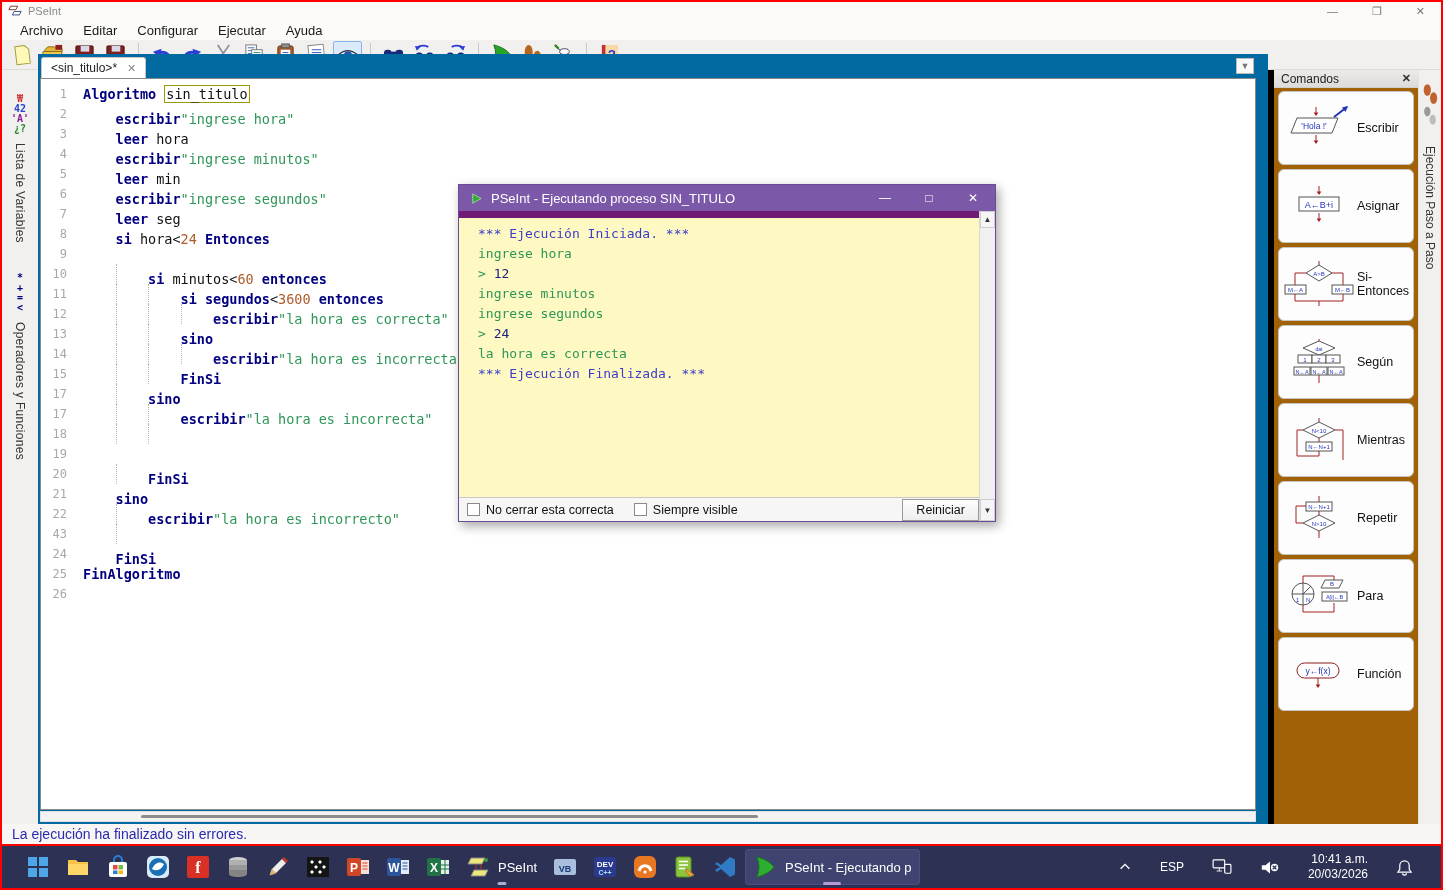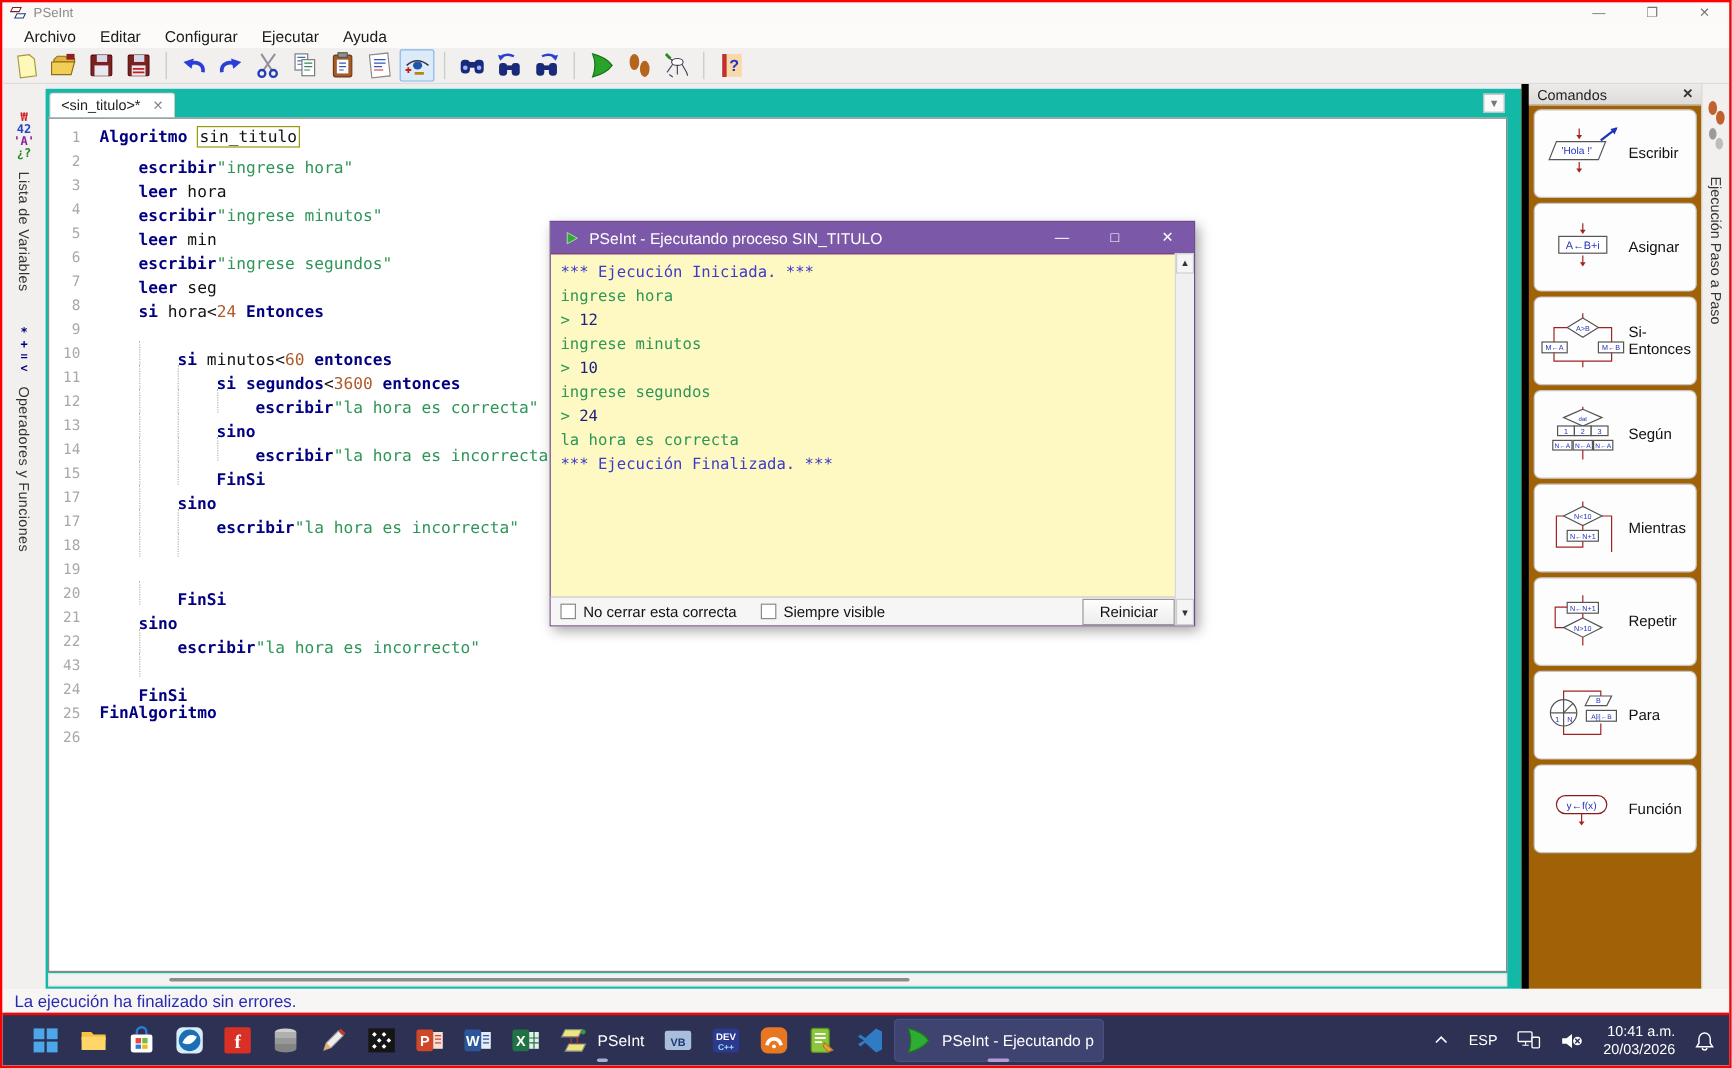--- a/index.html
+++ b/index.html
@@ -19,21 +19,21 @@
   .tb-active{background:#DCEBFA;border:1px solid #86B7E8;border-radius:2px}
   .tb-sep{width:1px;height:23px;background:#C9C8C6;margin:0 6px}
 
   
   .left-strip{position:absolute;left:0;top:68px;width:36px;bottom:64px;background:#F1F0EE;display:flex;flex-direction:column;align-items:center;padding-top:24px;gap:30px}
   .ltab{display:flex;flex-direction:column;align-items:center;gap:9px}
   .ltab-icon{display:flex;flex-direction:column;align-items:center;font-size:10px;font-weight:bold;line-height:10px;font-family:"DejaVu Sans Mono",monospace}
   .ltab-label{writing-mode:vertical-rl;font-size:12px;color:#333;letter-spacing:.3px}
 
   
-  .editor-wrap{position:absolute;left:36px;top:72px;width:1230px;bottom:64px;background:#14b8a6}
+  .editor-wrap{position:absolute;left:36px;top:52px;width:1230px;bottom:64px;background:#0369a1}
   .tabbar{height:24px;position:relative;display:flex;align-items:flex-end}
   .tab{margin-left:3px;background:#fff;border:1px solid #C8C7C5;border-bottom:none;border-radius:3px 3px 0 0;padding:3px 9px;font-size:12px;color:#222;display:flex;gap:10px;align-items:center}
   .tab-close{color:#888;font-size:11px}
   .tab-dropdown{position:absolute;right:14px;top:4px;width:18px;height:16px;border:1px solid #BBB;background:#FAFAFA;color:#777;font-size:9px;display:flex;align-items:center;justify-content:center}
   .editor{position:absolute;left:2px;right:12px;top:24px;bottom:14px;background:#fff;border:1px solid #8A8A8A;overflow:hidden}
   .code{padding-top:5px;font-family:"DejaVu Sans Mono",monospace;font-size:13.5px}
   .cl{display:flex;height:20px;line-height:20px}
   .cl-no{width:42px;text-align:right;padding-right:16px;color:#A8A8A8;font-size:12px;flex:none}
   .cl-body{white-space:pre}
   .seg-k{color:#000080;font-weight:bold}
@@ -60,21 +60,21 @@
   .rs-icon svg{width:18px;height:52px}
   .rs-label{writing-mode:vertical-rl;font-size:12px;color:#333}
 
   
   .runner{position:absolute;left:456px;top:182px;width:538px;height:338px;background:#fef9c3;border:1px solid #6C4A96;box-shadow:3px 4px 10px rgba(0,0,0,.35)}
   .runner-title{height:26px;background:#7C58A8;display:flex;align-items:center;gap:8px;padding-left:9px}
   .runner-title .ricon svg{width:15px;height:15px;display:block}
   .runner-title-text{color:#fff;font-size:13px}
   .runner-controls{margin-left:auto;display:flex;height:26px}
   .rc-btn{width:44px;display:flex;align-items:center;justify-content:center;color:#fff;font-size:12px}
-  .runner-body{position:absolute;top:26px;left:0;right:16px;bottom:24px;overflow:hidden;padding:6px 8px;font-family:"DejaVu Sans Mono",monospace;font-size:13px;border-top:1px solid #701a75}
+  .runner-body{position:absolute;top:26px;left:0;right:16px;bottom:24px;overflow:hidden;padding:6px 19px;font-family:"DejaVu Sans Mono",monospace;font-size:13px;border-top:7px solid #701a75}
   .con-line{height:20px;line-height:20px;white-space:pre}
   .con-sys{color:#3C3CC8}
   .con-out{color:#2E9658}
   .con-p{color:#2E9658}
   .con-v{color:#202080}
   .runner-scroll{position:absolute;top:26px;right:0;width:16px;bottom:0;background:#F0F0F0;border-left:1px solid #D8D8D8;display:flex;flex-direction:column}
   .scroll-btn{height:17px;display:flex;align-items:center;justify-content:center;font-size:8px;color:#333;background:#F5F5F5;border:1px solid #CFCFCF}
   .scroll-btn.bottom{margin-top:auto;height:22px}
   .runner-bottom{position:absolute;left:0;right:16px;bottom:0;height:24px;background:#F6F6F6;border-top:1px solid #C9C9C9;display:flex;align-items:center;padding-left:8px;gap:20px;font-size:12.5px;color:#111}
   .chk{display:flex;align-items:center;gap:6px}
@@ -86,21 +86,21 @@
   .taskbar{position:absolute;left:0;right:0;bottom:0;height:44px;background:#2D3154;border-top:2px solid #FF0000;display:flex;align-items:center;padding-left:16px}
   .tk-item{height:36px;display:flex;align-items:center;gap:8px;padding:0 8px;border-radius:4px;position:relative;color:#fff;flex:none}
   .tk-item .ti{display:flex}
   .tk-item .ti svg{width:24px;height:24px;display:block}
   .ti-label{font-size:13px;color:#fff;white-space:nowrap}
   .tk-item-active{background:#3E4370;box-shadow:inset 0 0 0 1px #4A4F80}
   .run-dot{position:absolute;bottom:0;left:50%;transform:translateX(-50%);width:9px;height:3px;border-radius:2px;background:#A8ADD2}
   .active-dash{width:18px;background:#B49BD8}
   .chrome-outer{width:24px;height:24px;border-radius:50%;background:conic-gradient(from -40deg,#EA4335 0 33%,#4285F4 33% 34%,#FBBC05 34% 66%,#34A853 66% 100%);display:flex;align-items:center;justify-content:center}
   .chrome-inner{width:10px;height:10px;border-radius:50%;background:#4285F4;border:2.5px solid #fff}
-  .tray{margin-left:auto;display:flex;align-items:center;gap:16px;padding-right:12px;color:#fff}
+  .tray{margin-left:auto;display:flex;align-items:center;gap:28px;padding-right:28px;color:#fff}
   .tray-item{display:flex;align-items:center;justify-content:center}
   .tray-item svg{display:block}
   .tray-lang{font-size:12px;color:#fff}
   .tray-clock{text-align:right;font-size:12px;line-height:15px;color:#fff}
 </style>
 </head>
 <body>
 
 <div class="screen">
 
@@ -559,21 +559,20 @@
         <span class="rc-btn">—</span>
         <span class="rc-btn">□</span>
         <span class="rc-btn">✕</span>
       </span>
     </div>
     <div class="runner-body" id="console">
         <div class="con-line con-sys">*** Ejecución Iniciada. ***</div>
         <div class="con-line con-out">ingrese hora</div>
         <div class="con-line"><span class="con-p">&gt; </span><span class="con-v">12</span></div>
         <div class="con-line con-out">ingrese minutos</div>
-        <div class="con-line"><span class="con-p">&gt; </span><span class="con-v">10</span></div>
         <div class="con-line con-out">ingrese segundos</div>
         <div class="con-line"><span class="con-p">&gt; </span><span class="con-v">24</span></div>
         <div class="con-line con-out">la hora es correcta</div>
         <div class="con-line con-sys">*** Ejecución Finalizada. ***</div>
       </div>
     <div class="runner-scroll">
       <div class="scroll-btn">▲</div>
       <div class="scroll-btn bottom">▼</div>
     </div>
     <div class="runner-bottom">

